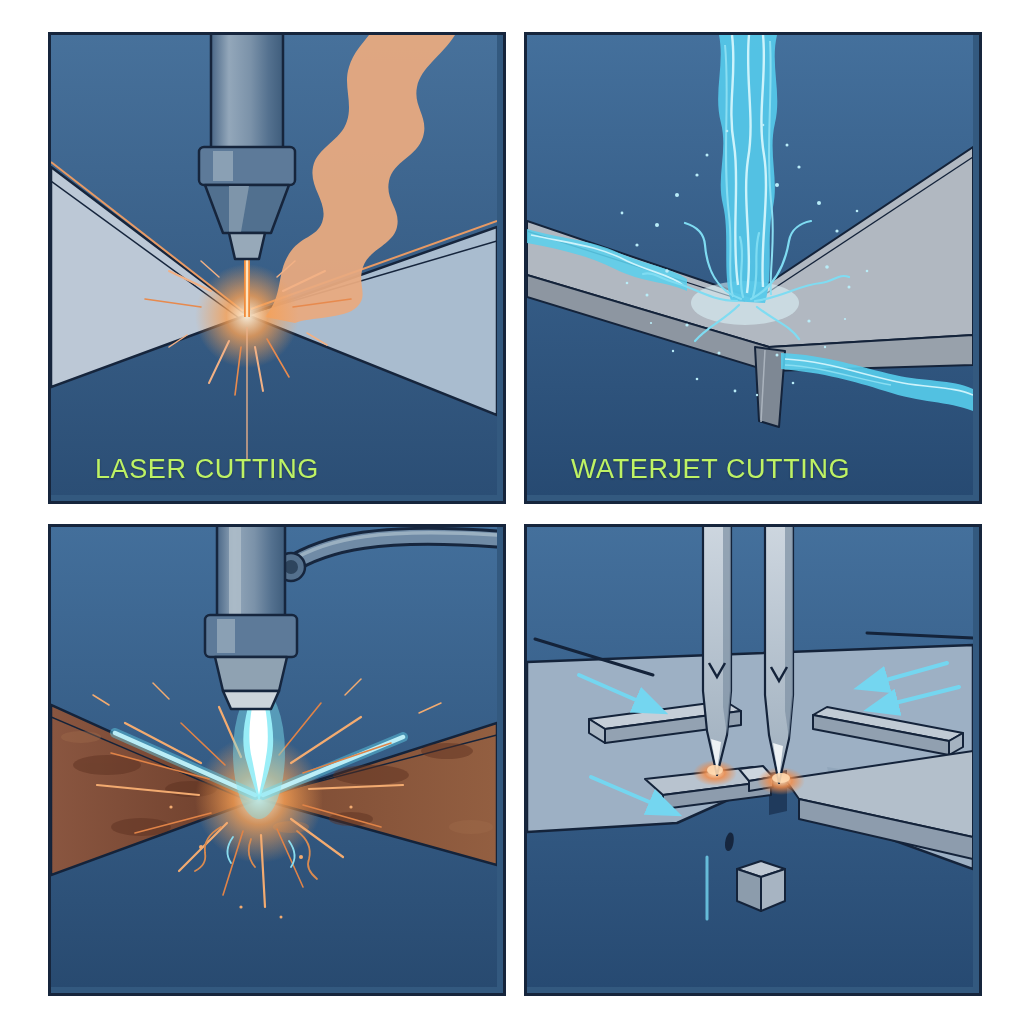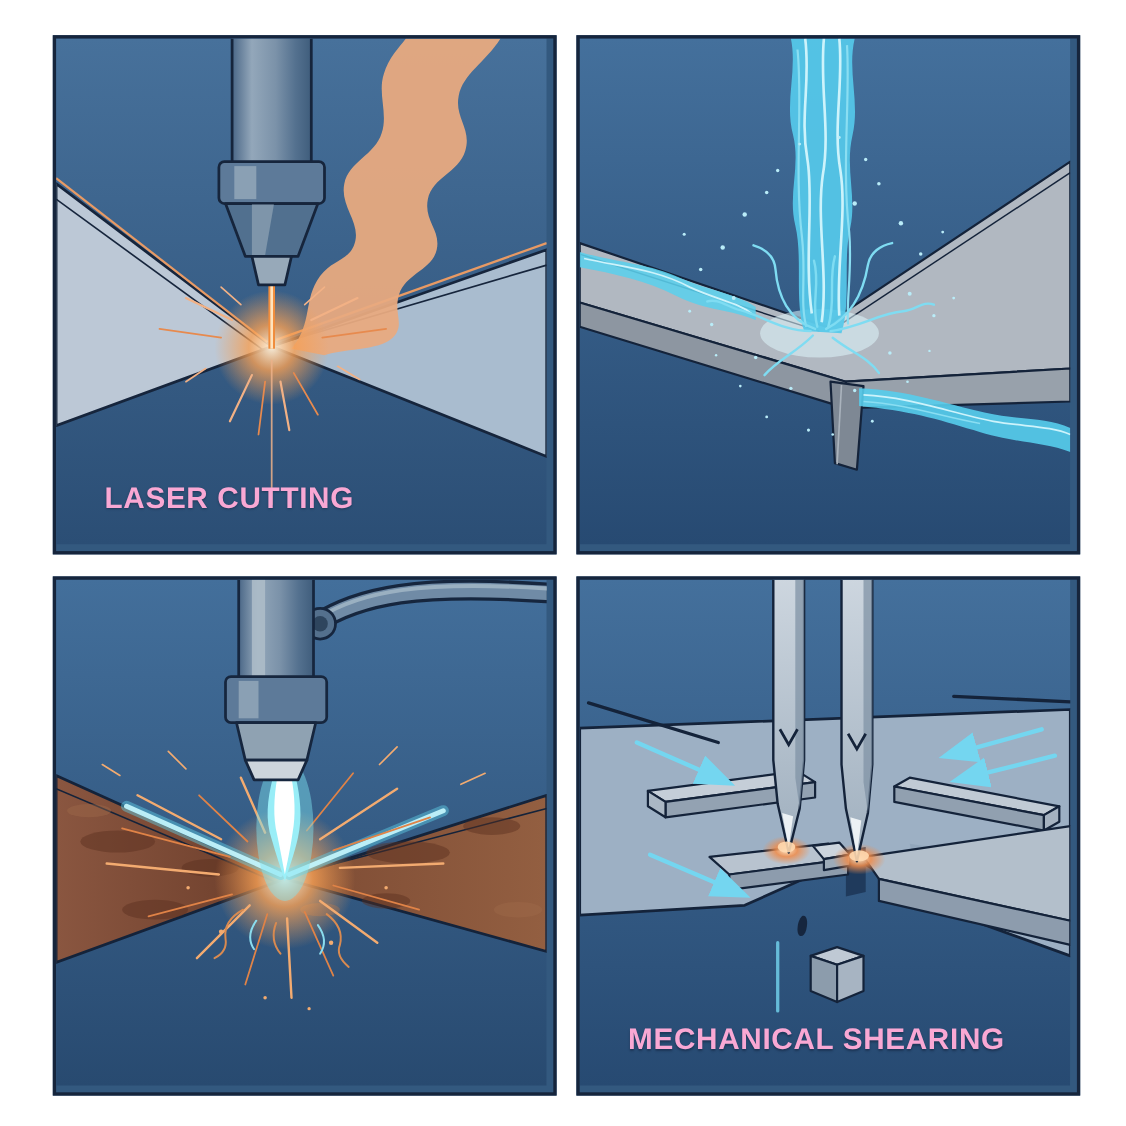--- a/index.html
+++ b/index.html
@@ -10,22 +10,22 @@
   .panel{
     position:absolute;width:452px;height:466px;
     border:3px solid #16253c;background:#33597f;overflow:hidden;box-sizing:content-box;
   }
   .panel svg{position:absolute;left:0;top:0;width:446px;height:460px;display:block;}
   #panel-laser{left:48px;top:32px;}
   #panel-waterjet{left:524px;top:32px;}
   #panel-plasma{left:48px;top:524px;}
   #panel-shearing{left:524px;top:524px;}
   .panel-label{
-    position:absolute;left:44px;bottom:32px;color:#f9a8d4;
-    font-size:27px;font-weight:bold;letter-spacing:.6px;
+    position:absolute;left:44px;bottom:16px;color:#bef264;
+    font-size:27px;font-weight:normal;letter-spacing:.6px;
     text-shadow:0 1px 2px rgba(10,20,40,.4);white-space:nowrap;
   }
 </style>
 </head>
 <body>
 
 <div class="poster">
 
   <div class="panel" id="panel-laser">
     <svg viewBox="0 0 446 460">
@@ -166,20 +166,21 @@
         <circle cx="170" cy="344" r="1.3"></circle>
           <circle cx="266" cy="348" r="1.3"></circle>
           <circle cx="208" cy="356" r="1.4"></circle>
         <circle cx="230" cy="360" r="1.2"></circle>
           <circle cx="146" cy="316" r="1.2"></circle>
           <circle cx="298" cy="312" r="1.2"></circle>
         <circle cx="124" cy="288" r="1.1"></circle>
           <circle cx="318" cy="284" r="1.1"></circle>
       </g>
     </svg>
+    <div class="panel-label">WATERJET CUTTING</div>
   </div>
 
   <div class="panel" id="panel-plasma">
     <svg viewBox="0 0 446 460">
       <defs>
         <linearGradient id="pBg" x1="0" y1="0" x2="0" y2="1">
           <stop offset="0" stop-color="#436f9b"></stop>
             <stop offset="1" stop-color="#284a70"></stop>
         </linearGradient>
         <linearGradient id="pCyl" x1="0" y1="0" x2="1" y2="0">
@@ -355,16 +356,15 @@
         <polygon points="234,350 258,342 258,374 234,384" fill="#a7b4c2"></polygon>
       </g>
       <g stroke="#74d6f0" stroke-width="4" stroke-linecap="round">
         <line x1="52" y1="148" x2="134" y2="184" marker-end="url(#mArr)"></line>
         <line x1="420" y1="136" x2="334" y2="160" marker-end="url(#mArr)"></line>
         <line x1="432" y1="160" x2="344" y2="182" marker-end="url(#mArr)"></line>
         <line x1="64" y1="250" x2="148" y2="286" marker-end="url(#mArr)"></line>
         <line x1="180" y1="330" x2="180" y2="392" stroke-width="3" opacity="0.8"></line>
       </g>
     </svg>
-    <div class="panel-label">MECHANICAL SHEARING</div>
   </div>
 
 </div>
 
 </body></html>

